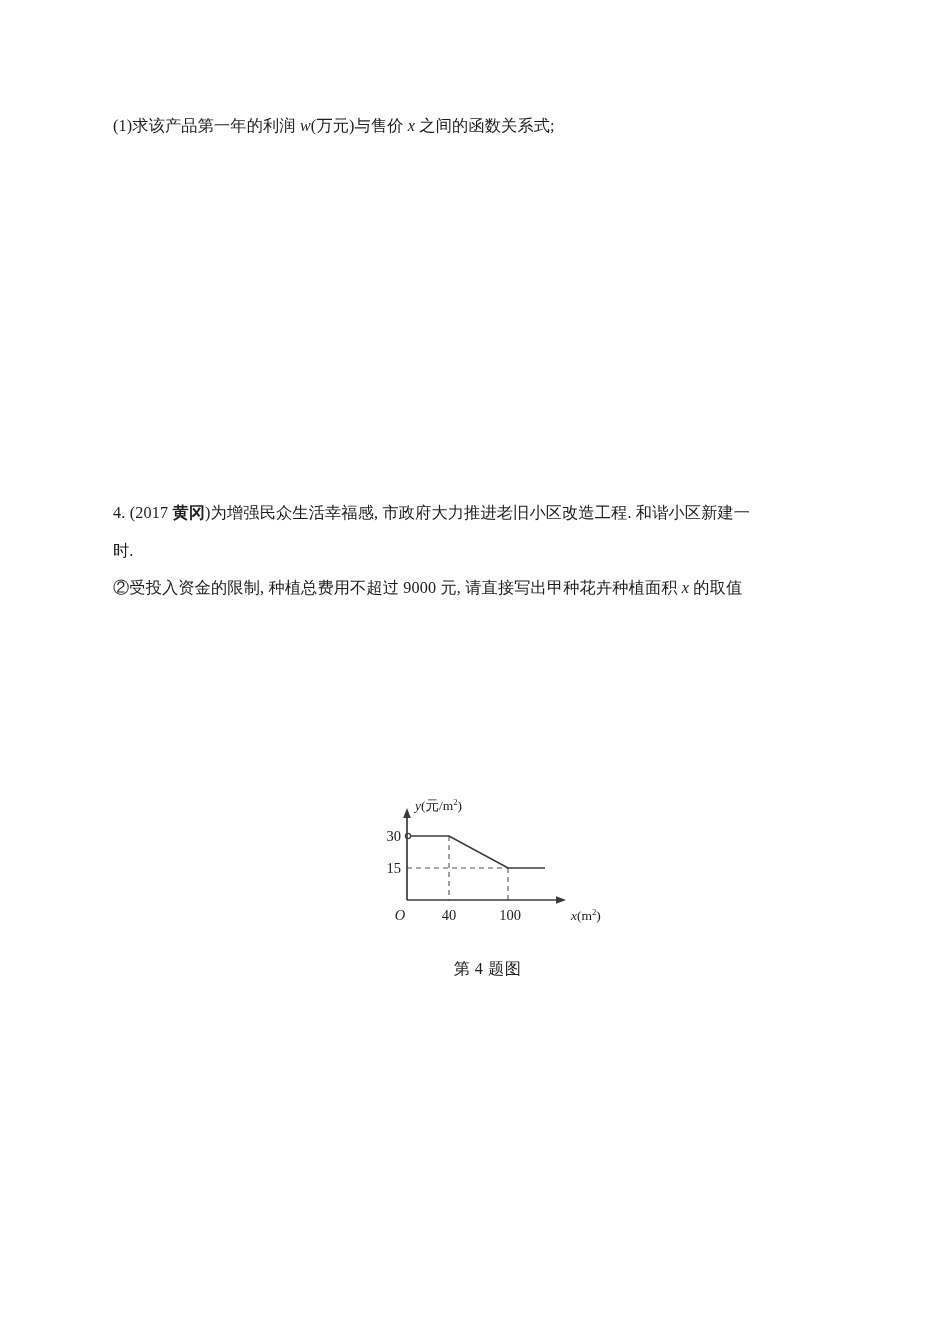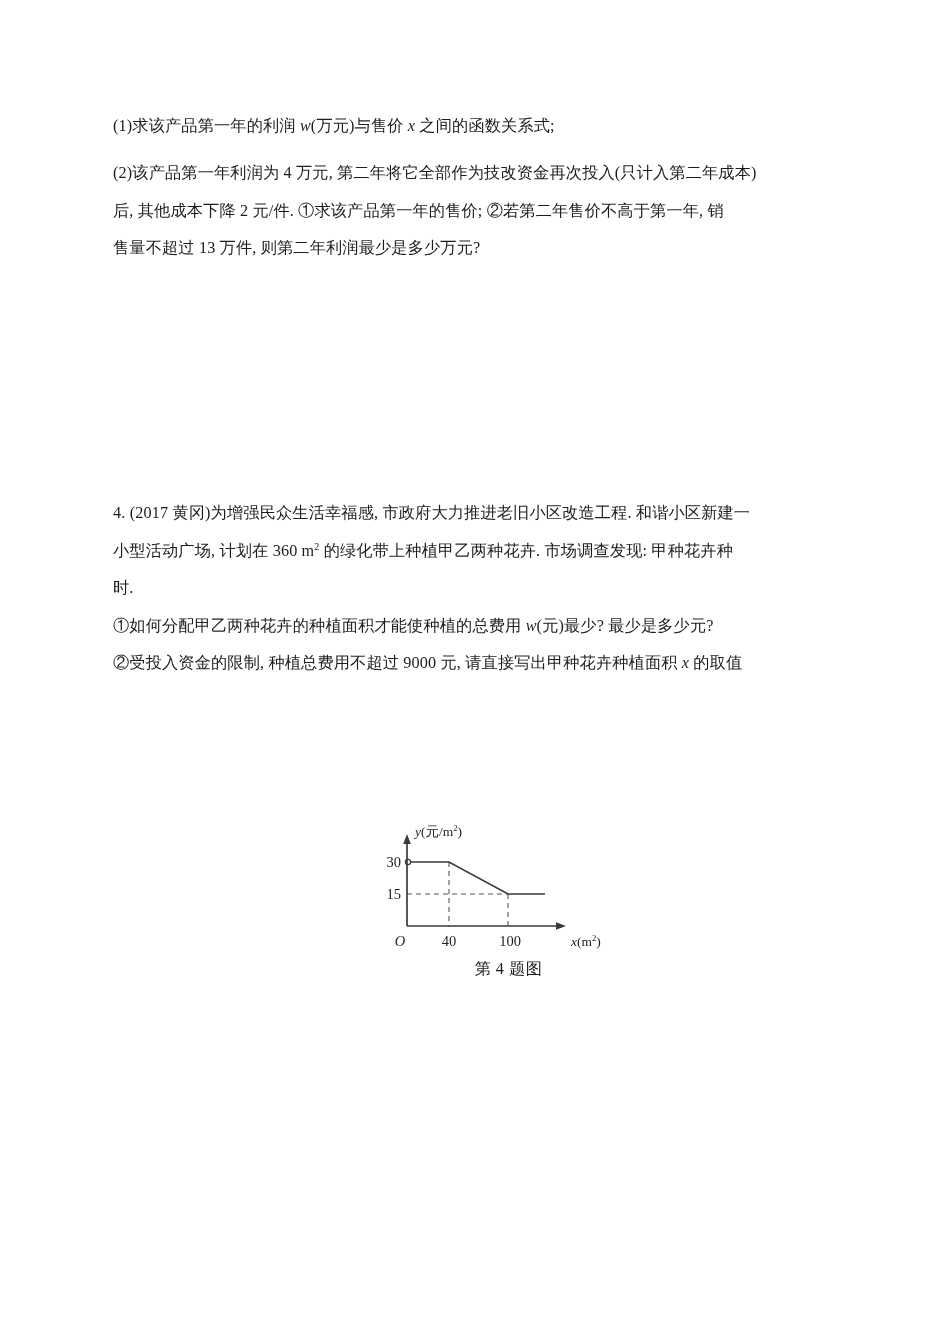--- a/index.html
+++ b/index.html
@@ -18,80 +18,63 @@
   .line{
     font-size:16.2px;
     line-height:37.6px;
     white-space:nowrap;
     letter-spacing:0.15px;
     color:#1d1d1d;
   }
   i.v{font-style:italic;font-family:"Liberation Serif","DejaVu Serif",serif;}
   .num{font-family:"Liberation Serif","DejaVu Serif",serif;}
   sup{font-size:0.62em;vertical-align:super;line-height:0;}
-  b.place{font-weight:normal;}
+  b.place{font-weight:bold;}
 
   #q3a{top:108px;}
   #q3b{top:155px;}
   #q4{top:495px;}
 
   
-  .figure{position:absolute;left:355px;top:818px;width:265px;height:175px;}
+  .figure{position:absolute;left:355px;top:792px;width:265px;height:175px;}
   .figure svg{display:block;}
   .fig-caption{
-    position:absolute;left:376px;top:958px;width:265px;
+    position:absolute;left:355px;top:958px;width:265px;
     text-align:center;
     font-size:16.2px;
     color:#1d1d1d;
     letter-spacing:0.5px;
   }
 </style>
 </head>
 <body>
 
 <div class="page">
 
   <div class="block" id="q3a">
     <div class="line">
       (1)求该产品第一年的利润&nbsp;<i class="v">w</i>(万元)与售价&nbsp;<i class="v">x</i>&nbsp;之间的函数关系式<span class="num">;</span>
     </div>
   </div>
 
-  <div class="block" id="q3b">
-    <div class="line">
-      (2)该产品第一年利润为&nbsp;4&nbsp;万元,&nbsp;第二年将它全部作为技改资金再次投入(只计入第二年成本)
-    </div>
-    <div class="line">
-      后,&nbsp;其他成本下降&nbsp;2&nbsp;元/件.&nbsp;①求该产品第一年的售价;&nbsp;②若第二年售价不高于第一年,&nbsp;销
-    </div>
-    <div class="line">
-      售量不超过&nbsp;13&nbsp;万件,&nbsp;则第二年利润最少是多少万元?
-    </div>
-  </div>
 
   <div class="block" id="q4">
 
     <div class="line">
       <span class="num">4.</span>&nbsp;(<span class="num">2017</span>&nbsp;<b class="place">黄冈</b>)为增强民众生活幸福感,&nbsp;市政府大力推进老旧小区改造工程.&nbsp;和谐小区新建一
     </div>
 
-    <div class="line">
-      小型活动广场,&nbsp;计划在&nbsp;<span class="num">360&nbsp;m<sup>2</sup></span>&nbsp;的绿化带上种植甲乙两种花卉.&nbsp;市场调查发现:&nbsp;甲种花卉种
-    </div>
 
 
 
 
     <div class="line">
       时.
     </div>
 
-    <div class="line">
-      ①如何分配甲乙两种花卉的种植面积才能使种植的总费用&nbsp;<i class="v">w</i>(元)最少?&nbsp;最少是多少元?
-    </div>
 
     <div class="line">
       ②受投入资金的限制,&nbsp;种植总费用不超过&nbsp;<span class="num">9000</span>&nbsp;元,&nbsp;请直接写出甲种花卉种植面积&nbsp;<i class="v">x</i>&nbsp;的取值
     </div>
 
   </div>
 
   <div class="figure">
     <svg width="265" height="175" viewBox="0 0 265 175">
 

